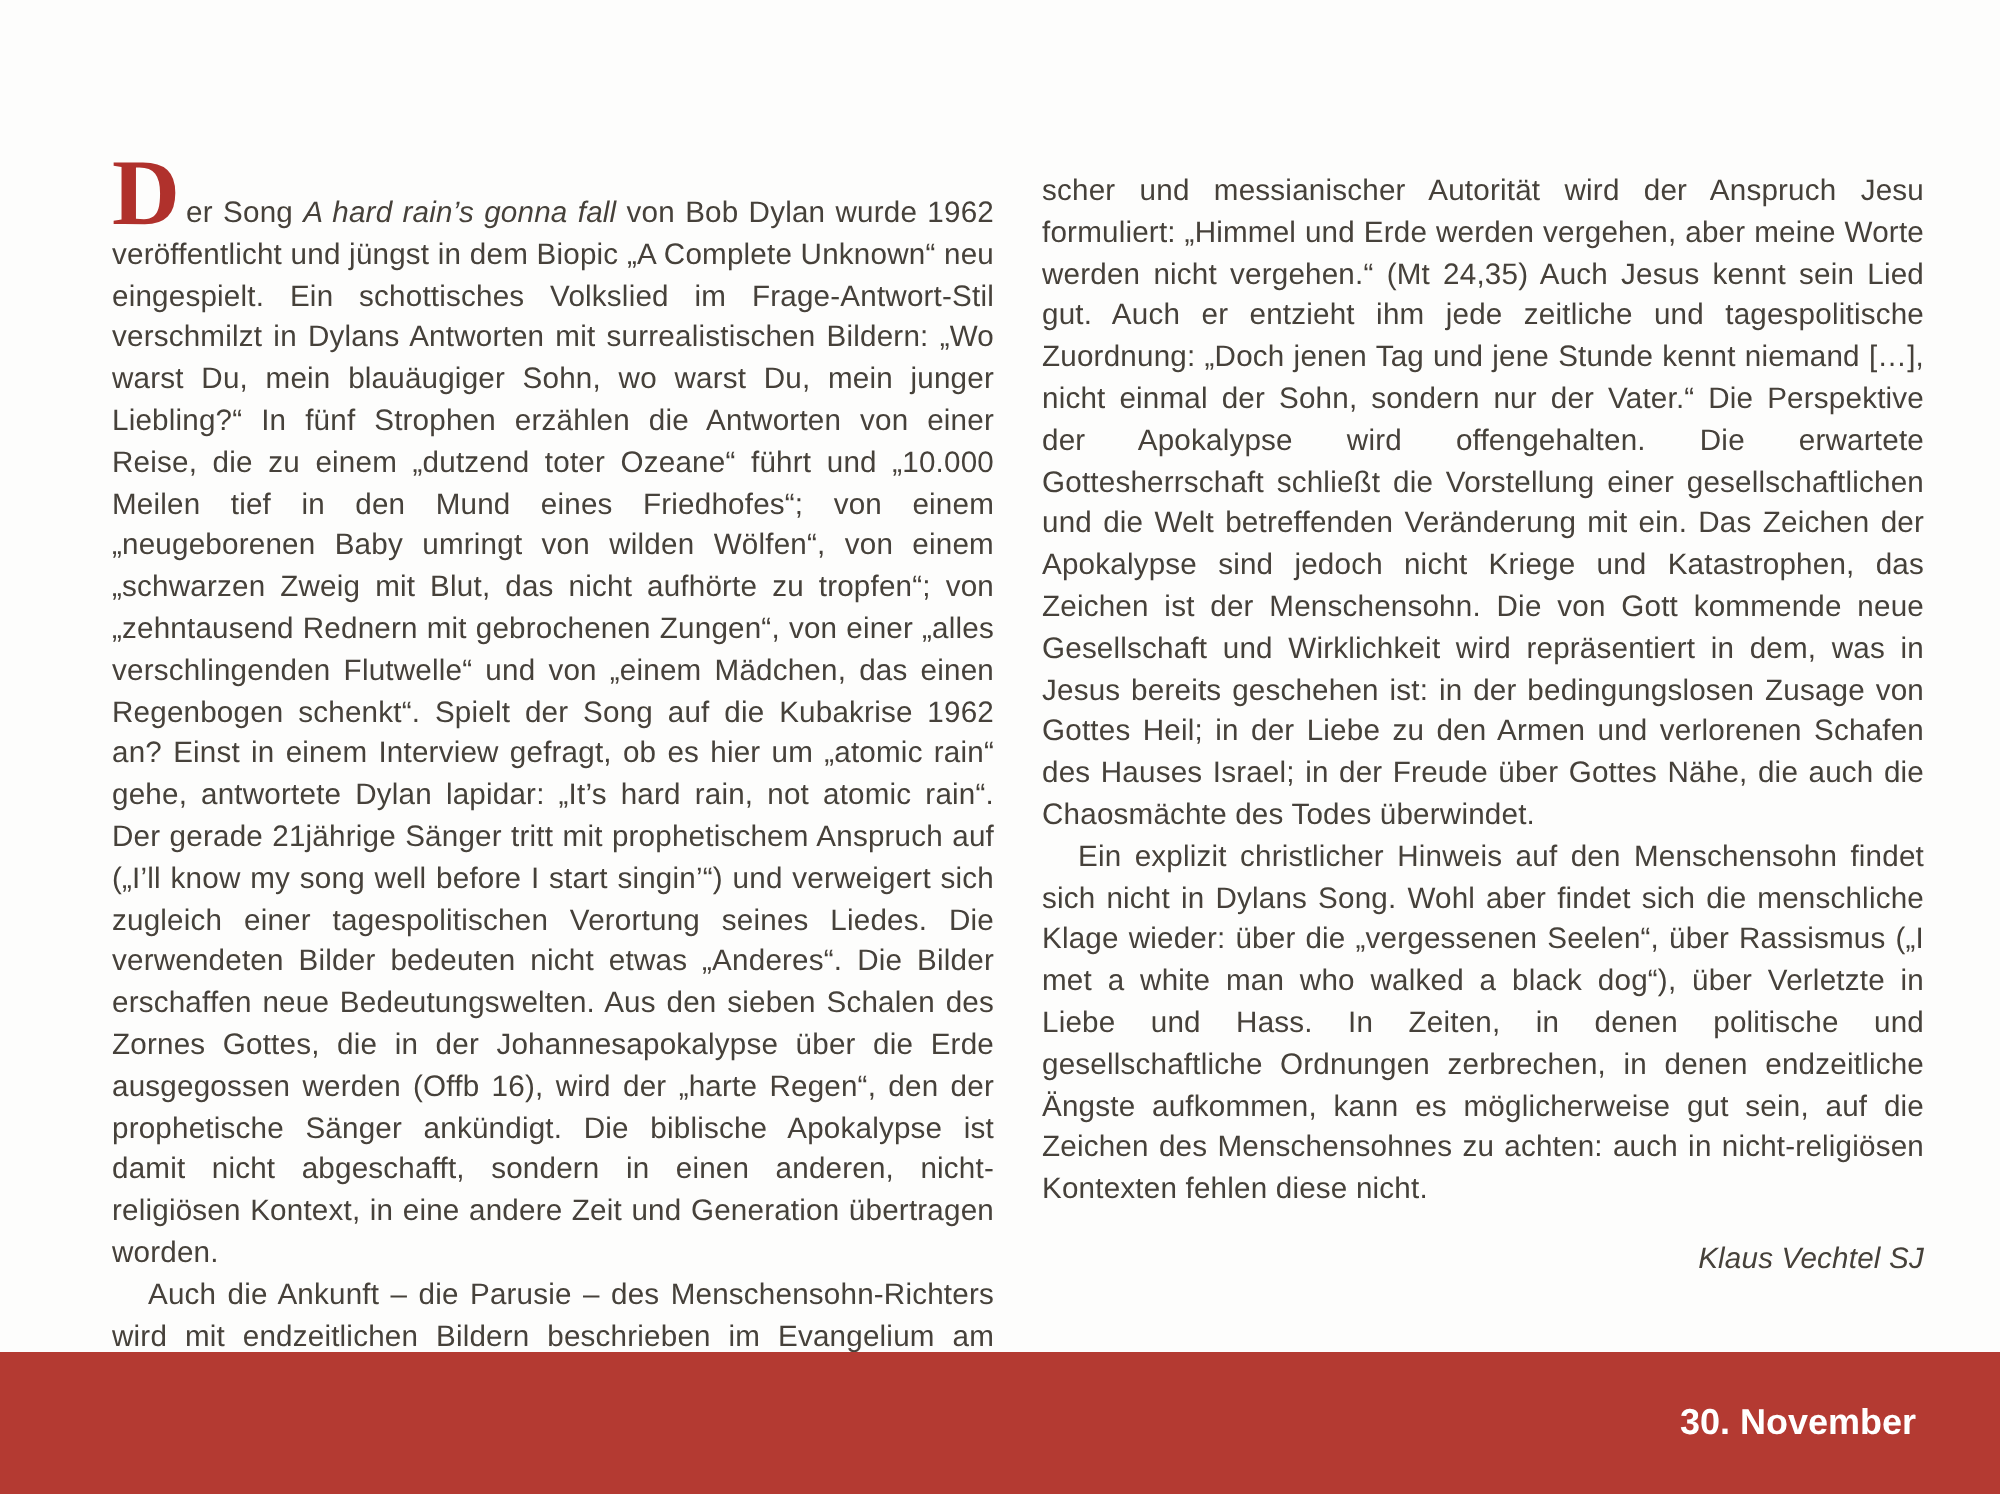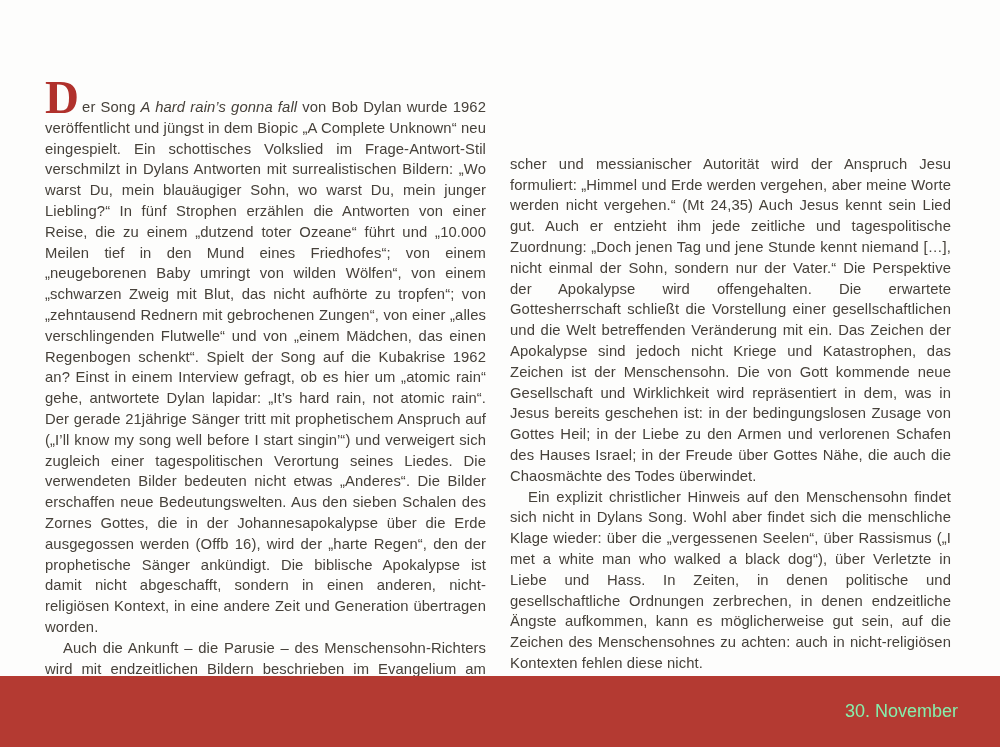--- a/index.html
+++ b/index.html
@@ -12,24 +12,23 @@
     width: 1000px;
     height: 747px;
     background: #fdfdfc;
     overflow: hidden;
     font-family: "Liberation Sans", sans-serif;
     color: var(--body_text, #46413a);
   }
   .content {
     position: absolute;
     top: 86px;
-    left: 45px;
+    left: 56px;
     display: flex;
     gap: 24px;
-    align-items: center;
   }
   .col {
     width: 441px;
     text-align: justify;
     font-size: 14.8px;
     line-height: 20.8px;
     letter-spacing: 0.1px;
   }
   .para {
     margin: 0;
@@ -69,39 +68,40 @@
     box-sizing: border-box;
     font-size: 18px;
   }
   .footer-label {
     color: var(--footer_label, #eec6c0);
     letter-spacing: 2.6px;
     margin-right: 9px;
     font-weight: normal;
   }
   .footer-date {
-    color: #86efac;
-    font-weight: normal;
+    color: #ffffff;
+    font-weight: bold;
   }
 </style>
 </head>
 <body>
 
 <div class="page">
 
   <div class="content">
 
     <div class="col">
       <p class="para"><span class="dropcap">D</span><span>er Song </span><em>A hard rain’s gonna fall</em><span> von Bob Dylan wurde 1962 veröffentlicht und jüngst in dem Biopic „A Complete Unknown“ neu eingespielt. Ein schottisches Volkslied im Frage-Antwort-Stil verschmilzt in Dylans Antworten mit surrealistischen Bildern: „Wo warst Du, mein blauäugiger Sohn, wo warst Du, mein junger Liebling?“ In fünf Strophen erzählen die Antworten von einer Reise, die zu einem „dutzend toter Ozeane“ führt und „10.000 Meilen tief in den Mund eines Friedhofes“; von einem „neugeborenen Baby umringt von wilden Wölfen“, von einem „schwarzen Zweig mit Blut, das nicht aufhörte zu tropfen“; von „zehntausend Rednern mit gebrochenen Zungen“, von einer „alles verschlingenden Flutwelle“ und von „einem Mädchen, das einen Regenbogen schenkt“. Spielt der Song auf die Kubakrise 1962 an? Einst in einem Interview gefragt, ob es hier um „atomic rain“ gehe, antwortete Dylan lapidar: „It’s hard rain, not atomic rain“. Der gerade 21jährige Sänger tritt mit prophetischem Anspruch auf („I’ll know my song well before I start singin’“) und verweigert sich zugleich einer tagespolitischen Verortung seines Liedes. Die verwendeten Bilder bedeuten nicht etwas „Anderes“. Die Bilder erschaffen neue Bedeutungswelten. Aus den sieben Schalen des Zornes Gottes, die in der Johannesapokalypse über die Erde ausgegossen werden (Offb 16), wird der „harte Regen“, den der prophetische Sänger ankündigt. Die biblische Apokalypse ist damit nicht abgeschafft, sondern in einen anderen, nicht-religiösen Kontext, in eine andere Zeit und Generation übertragen worden.</span></p>
       <p class="para indent">Auch die Ankunft – die Parusie – des Menschensohn-Richters wird mit endzeitlichen Bildern beschrieben im Evangelium am ersten Adventssonntag: Kriege und Katastrophen, Verfolgung und falsche Propheten; eine kosmische Ordnung, die erschüttert wird. Mit höchster propheti-</p>
     </div>
 
     <div class="col">
       <p class="para">scher und messianischer Autorität wird der Anspruch Jesu formuliert: „Himmel und Erde werden vergehen, aber meine Worte werden nicht vergehen.“ (Mt 24,35) Auch Jesus kennt sein Lied gut. Auch er entzieht ihm jede zeitliche und tagespolitische Zuordnung: „Doch jenen Tag und jene Stunde kennt niemand […], nicht einmal der Sohn, sondern nur der Vater.“ Die Perspektive der Apokalypse wird offengehalten. Die erwartete Gottesherrschaft schließt die Vorstellung einer gesellschaftlichen und die Welt betreffenden Veränderung mit ein. Das Zeichen der Apokalypse sind jedoch nicht Kriege und Katastrophen, das Zeichen ist der Menschensohn. Die von Gott kommende neue Gesellschaft und Wirklichkeit wird repräsentiert in dem, was in Jesus bereits geschehen ist: in der bedingungslosen Zusage von Gottes Heil; in der Liebe zu den Armen und verlorenen Schafen des Hauses Israel; in der Freude über Gottes Nähe, die auch die Chaosmächte des Todes überwindet.</p>
       <p class="para indent">Ein explizit christlicher Hinweis auf den Menschensohn findet sich nicht in Dylans Song. Wohl aber findet sich die menschliche Klage wieder: über die „vergessenen Seelen“, über Rassismus („I met a white man who walked a black dog“), über Verletzte in Liebe und Hass. In Zeiten, in denen politische und gesellschaftliche Ordnungen zerbrechen, in denen endzeitliche Ängste aufkommen, kann es möglicherweise gut sein, auf die Zeichen des Menschensohnes zu achten: auch in nicht-religiösen Kontexten fehlen diese nicht.</p>
+      <p class="signature">Klaus Vechtel SJ</p>
     </div>
 
   </div>
 
   <div class="footer">
     <span class="footer-date">30. November</span>
   </div>
 
 </div>
 

